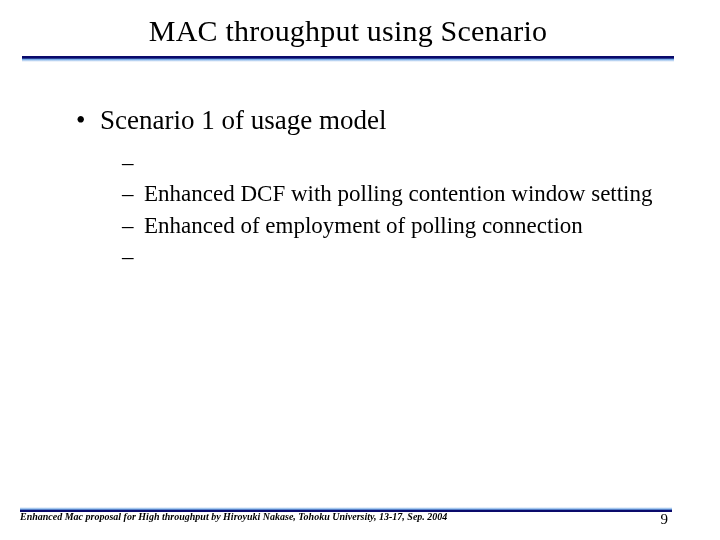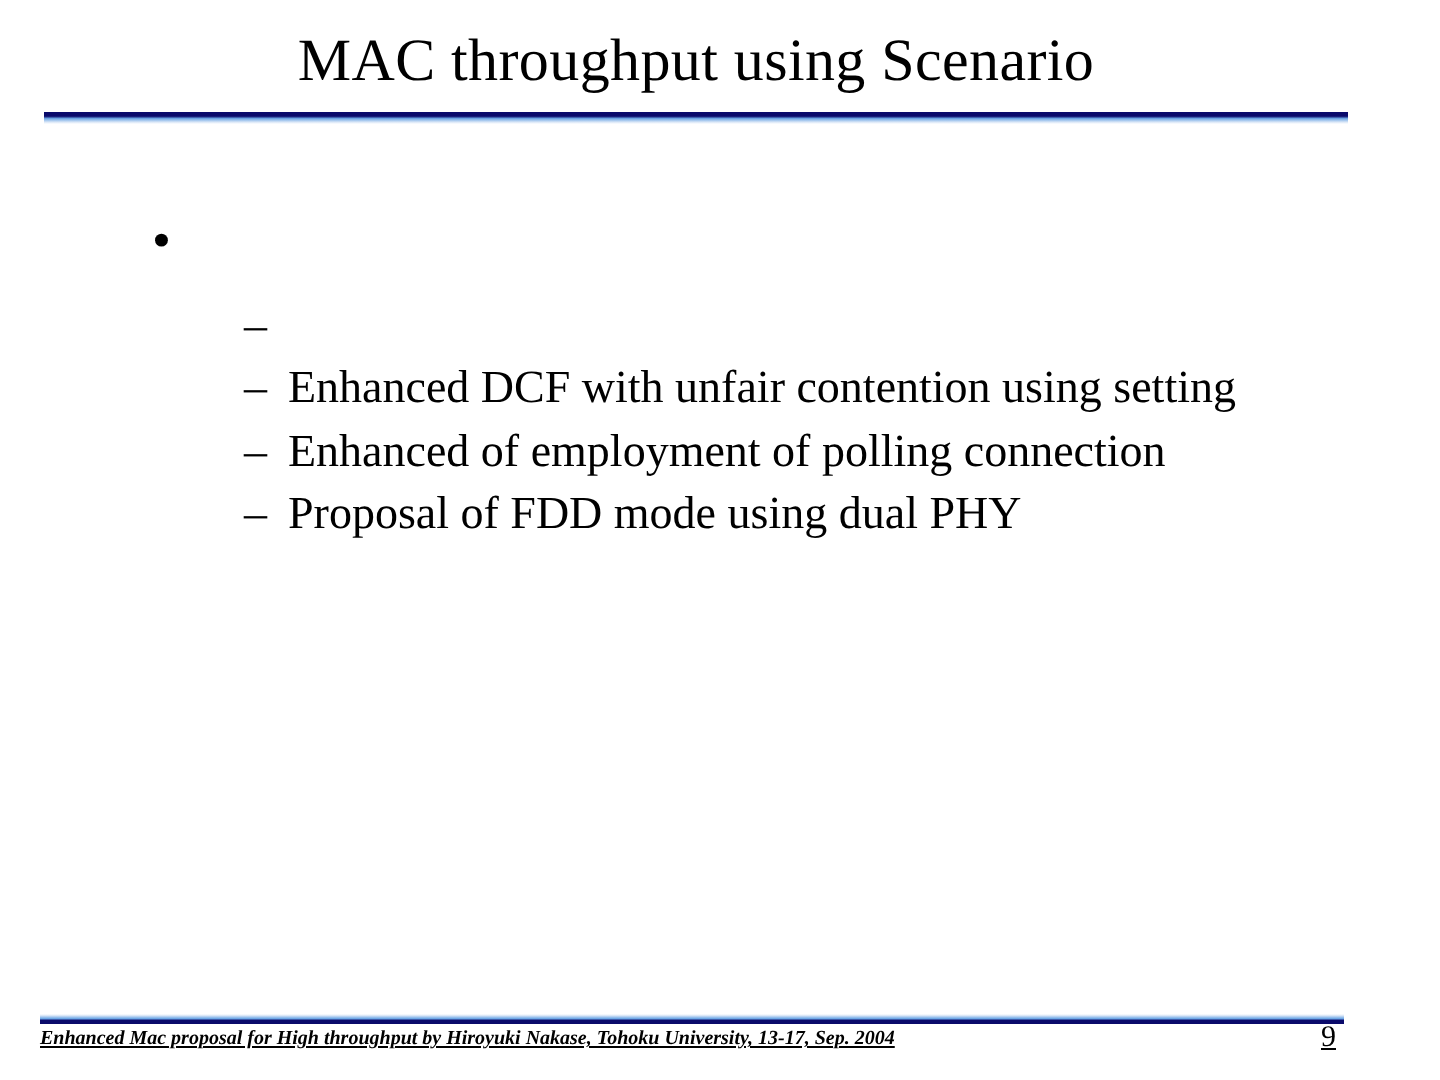--- a/index.html
+++ b/index.html
@@ -62,23 +62,22 @@
   .bullet-l2 .text {
     max-width: 540px;
   }
   .footer {
     position: absolute;
     left: 0;
     bottom: 12px;
     width: 100%;
     padding: 12px 28px 0 20px;
     display: flex;
-    align-items: center;
+    align-items: flex-start;
     justify-content: space-between;
-    text-decoration: underline;
   }
   .footer-rule {
     position: absolute;
     left: 20px;
     right: 24px;
     bottom: 28px;
     height: 5px;
     background: linear-gradient(to top,
       #0a0a6b 0%,
       #0a0a6b 35%,
@@ -106,36 +105,36 @@
 
   <div class="title-wrap">
     <div class="title">MAC throughput using Scenario</div>
     <div class="title-rule"></div>
   </div>
 
   <div class="content">
 
     <div class="bullet-l1">
       <span class="marker">•</span>
+      <span class="text">Scenario 1 of usage model</span>
     </div>
 
     <div class="bullet-l2">
       <span class="marker">–</span>
     </div>
     <div class="bullet-l2">
       <span class="marker">–</span>
-      <span class="text">Enhanced DCF with unfair contention using setting</span>
+      <span class="text">Enhanced DCF with polling contention window setting</span>
     </div>
     <div class="bullet-l2">
       <span class="marker">–</span>
       <span class="text">Enhanced of employment of polling connection</span>
     </div>
     <div class="bullet-l2">
       <span class="marker">–</span>
-      <span class="text">Proposal of FDD mode using dual PHY</span>
     </div>
 
   </div>
 
   <div class="footer-rule"></div>
   <div class="footer">
     <span class="footer-text">Enhanced Mac proposal for High throughput by Hiroyuki Nakase, Tohoku University, 13-17, Sep. 2004</span>
     <span class="page-num">9</span>
   </div>
 

